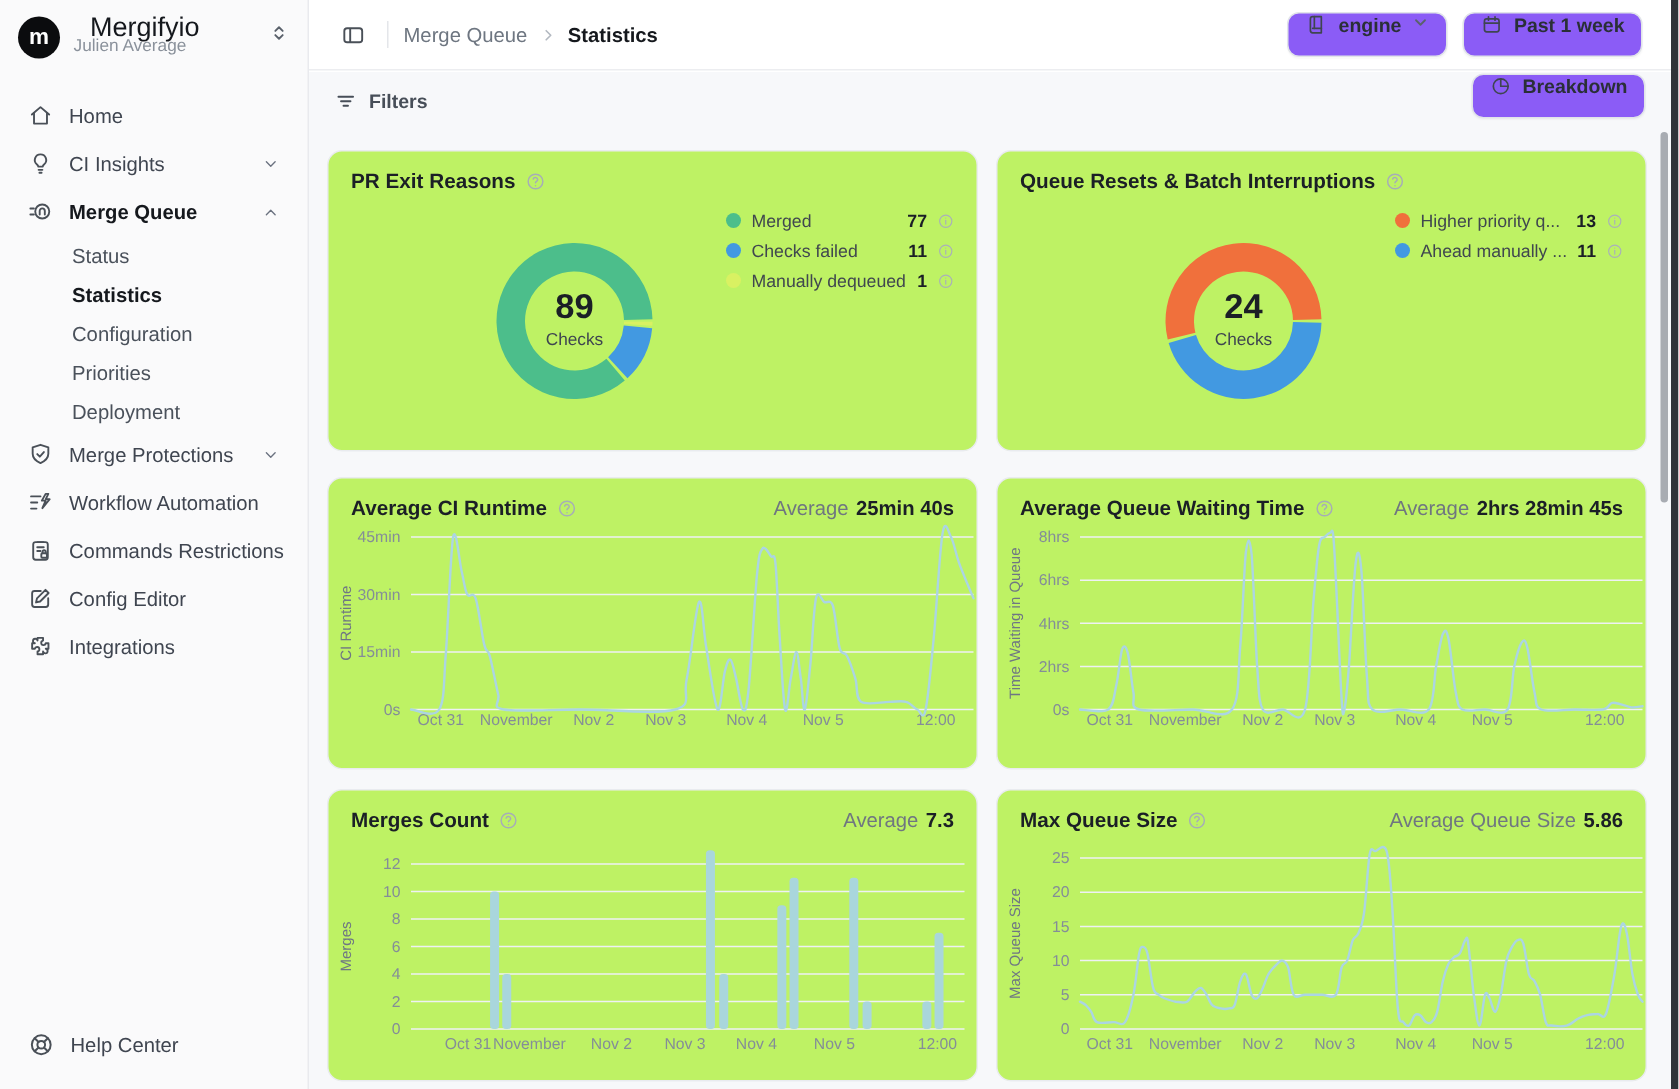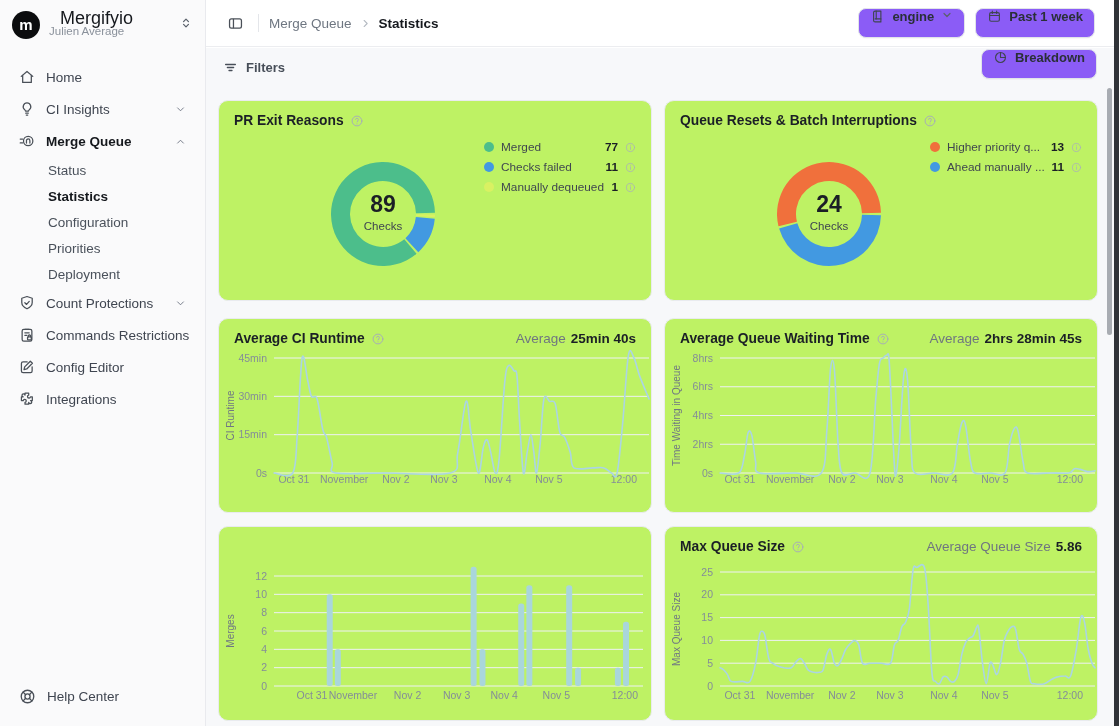--- a/index.html
+++ b/index.html
@@ -146,26 +146,35 @@
           <div class="nav-subitem">Priorities</div>
           <div class="nav-subitem">Deployment</div>
         </div>
         <div class="nav-item">
           <span class="icn">
             <svg width="18" height="18" viewBox="0 0 20 20" fill="none" stroke="currentColor" stroke-width="1.4" stroke-linecap="round" stroke-linejoin="round">
               <path d="M10 2.8l5.8 1.9v4.8c0 3.3-2.4 5.4-5.8 6.9-3.4-1.5-5.8-3.6-5.8-6.9V4.7z"></path>
               <path d="M7.6 9.7l1.9 1.9 3-3.4"></path>
             </svg>
           </span>
-          <span class="lbl">Count Protections</span>
+          <span class="lbl">Merge Protections</span>
           <span class="chev">
             <svg width="13" height="13" viewBox="0 0 20 20" fill="none" stroke="currentColor" stroke-width="1.4" stroke-linecap="round" stroke-linejoin="round">
               <path d="M5.5 7.5l4.5 4.5 4.5-4.5"></path>
             </svg>
           </span>
+        </div>
+        <div class="nav-item">
+          <span class="icn">
+            <svg width="18" height="18" viewBox="0 0 20 20" fill="none" stroke="currentColor" stroke-width="1.4" stroke-linecap="round" stroke-linejoin="round">
+              <path d="M3 5.5h7M3 10h4.6M3 14.5h4"></path>
+              <path d="M13.8 3.6l-2.8 5h2.8l-2.4 5.6 5.4-6.7h-2.9l1.9-3.9z"></path>
+            </svg>
+          </span>
+          <span class="lbl">Workflow Automation</span>
         </div>
         <div class="nav-item">
           <span class="icn">
             <svg width="18" height="18" viewBox="0 0 20 20" fill="none" stroke="currentColor" stroke-width="1.4" stroke-linecap="round" stroke-linejoin="round">
               <rect x="4.6" y="3.8" width="10.8" height="13" rx="1.8"></rect>
               <path d="M7.8 3.8h4.4M7.6 7.6h4.8M7.6 10.4h2.4"></path>
               <rect x="10.6" y="12" width="4.2" height="3.4" rx=".8"></rect>
               <path d="M11.5 12v-1a1.2 1.2 0 0 1 2.4 0v1"></path>
             </svg>
           </span>
@@ -435,20 +444,33 @@
             <text x="176.875" y="164" text-anchor="middle" font-size="10.5" fill="#848D98">Nov 2</text>
             <text x="224.875" y="164" text-anchor="middle" font-size="10.5" fill="#848D98">Nov 3</text>
             <text x="278.875" y="164" text-anchor="middle" font-size="10.5" fill="#848D98">Nov 4</text>
             <text x="329.875" y="164" text-anchor="middle" font-size="10.5" fill="#848D98">Nov 5</text>
             <text x="404.875" y="164" text-anchor="middle" font-size="10.5" fill="#848D98">12:00</text>
             <text x="15" y="96.5" text-anchor="middle" font-size="10" fill="#6F7783" transform="rotate(-90 15 96.5)">Time Waiting in Queue</text>
             <path d="M55 154C58.1 154.0 69.7 156.9 73.8 154.0C77.8 151.1 77.8 143.5 79.4 136.8C80.9 130.0 81.9 117.1 83.1 113.8C84.4 110.4 85.6 111.8 86.9 116.6C88.1 121.4 89.4 136.3 90.6 142.5C91.9 148.7 87.8 152.1 94.4 154.0C100.9 155.9 119.7 154.0 130.0 154.0C140.3 154.0 150.9 161.2 156.3 154.0C161.6 146.8 160.3 128.4 161.9 110.9C163.4 93.4 164.4 59.1 165.6 49.1C166.9 39.0 168.1 37.8 169.4 50.5C170.6 63.2 171.9 108.0 173.1 125.3C174.4 142.5 174.1 149.2 176.9 154.0C179.7 158.8 185.3 154.0 190.0 154.0C194.7 154.0 201.6 166.0 205.0 154.0C208.4 142.0 209.1 100.3 210.6 82.1C212.2 63.9 213.1 51.9 214.4 44.8C215.6 37.6 216.9 40.4 218.1 39.0C219.4 37.6 220.9 36.4 221.9 36.1C222.8 35.9 223.1 32.3 223.8 37.6C224.4 42.8 224.7 49.5 225.6 67.8C226.6 86.0 228.4 132.4 229.4 146.8C230.3 161.2 230.4 157.6 231.3 154.0C232.1 150.4 233.0 141.5 234.3 125.3C235.5 109.0 237.4 67.0 238.8 56.3C240.1 45.5 241.3 47.9 242.5 60.6C243.8 73.3 245.0 116.9 246.3 132.4C247.5 148.0 246.3 150.4 250.0 154.0C253.8 157.6 262.5 154.0 268.8 154.0C275.0 154.0 283.6 158.8 287.5 154.0C291.4 149.2 290.8 133.6 292.4 125.3C293.9 116.9 295.5 106.8 296.9 103.7C298.3 100.6 299.2 100.1 300.6 106.6C302.1 113.0 303.9 134.6 305.5 142.5C307.1 150.4 306.8 152.1 310.0 154.0C313.3 155.9 320.0 154.0 325.0 154.0C330.0 154.0 336.8 158.8 340.0 154.0C343.3 149.2 342.9 132.7 344.5 125.3C346.1 117.8 347.9 111.6 349.4 109.4C350.8 107.3 351.7 106.8 353.1 112.3C354.6 117.8 356.4 135.6 358.0 142.5C359.6 149.4 358.0 152.1 362.5 154.0C367.0 155.9 378.1 154.0 385.0 154.0C391.9 154.0 399.7 154.7 403.8 154.0C407.8 153.3 407.5 150.3 409.4 149.7C411.3 149.1 412.8 149.9 415.0 150.4C417.2 150.9 420.0 152.3 422.5 152.6C425.0 152.8 428.8 152.0 430.0 151.8" fill="none" stroke="#ABD5E3" stroke-width="1.6" stroke-linecap="round"></path>
           </svg>
         </div>
         <div class="card" style="left: 12px; top: 438px; height: 195px;">
+          <div class="card-head">
+            <span class="card-title">
+              <span>Merges Count</span>
+              <span class="help-ic">
+                <svg width="14" height="14" viewBox="0 0 20 20" fill="none" stroke="currentColor" stroke-width="1.4" stroke-linecap="round" stroke-linejoin="round">
+                  <circle cx="10" cy="10" r="7"></circle>
+                  <path d="M7.8 7.7a2.2 2.2 0 0 1 4.3.6c0 1.4-2.1 1.7-2.1 2.9"></path>
+                  <path d="M10 14h.01"></path>
+                </svg>
+              </span>
+            </span>
+            <span class="card-avg"><span>Average</span><b>7.3</b></span>
+          </div>
           <svg width="434" height="195" class="chart-svg">
             <line x1="55" x2="424" y1="159" y2="159" stroke="#EEF1F4" stroke-width="1"></line>
             <text x="48" y="162.5" text-anchor="end" font-size="10.5" fill="#848D98">0</text>
             <line x1="55" x2="424" y1="140.66666666666666" y2="140.66666666666666" stroke="#EEF1F4" stroke-width="1"></line>
             <text x="48" y="144.16666666666666" text-anchor="end" font-size="10.5" fill="#848D98">2</text>
             <line x1="55" x2="424" y1="122.33333333333334" y2="122.33333333333334" stroke="#EEF1F4" stroke-width="1"></line>
             <text x="48" y="125.83333333333334" text-anchor="end" font-size="10.5" fill="#848D98">4</text>
             <line x1="55" x2="424" y1="104" y2="104" stroke="#EEF1F4" stroke-width="1"></line>
             <text x="48" y="107.5" text-anchor="end" font-size="10.5" fill="#848D98">6</text>
             <line x1="55" x2="424" y1="85.66666666666667" y2="85.66666666666667" stroke="#EEF1F4" stroke-width="1"></line>

